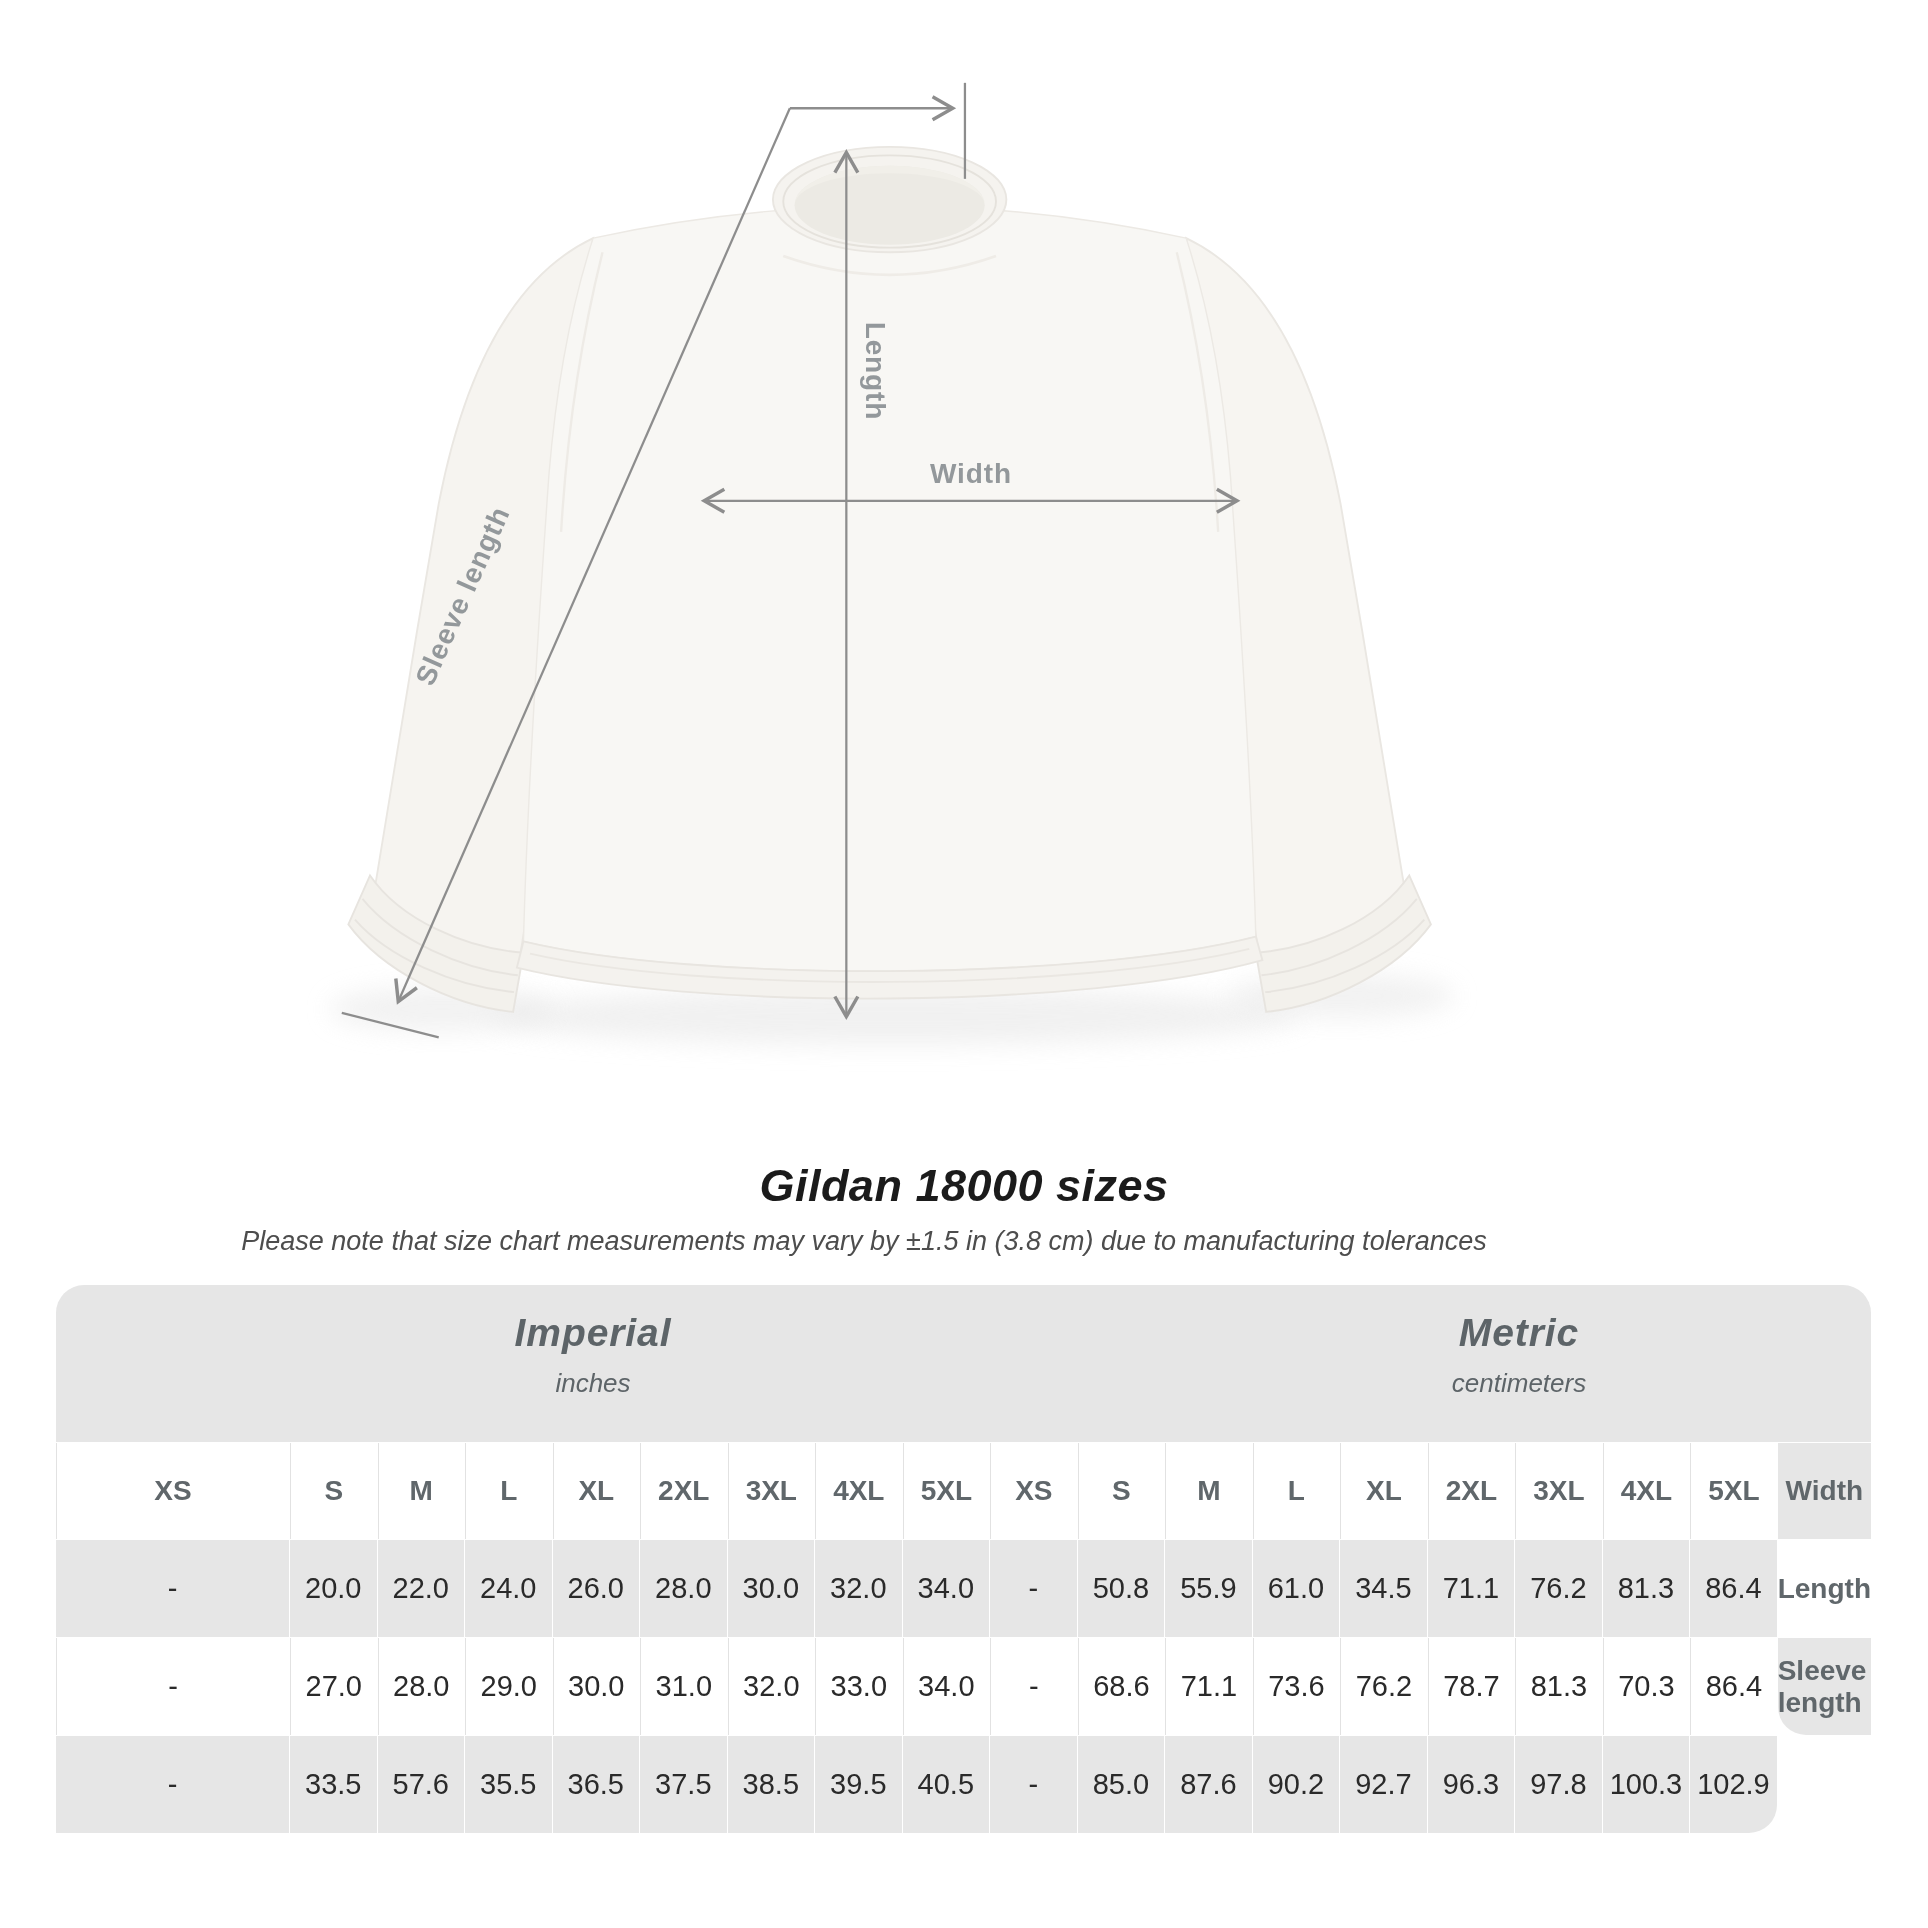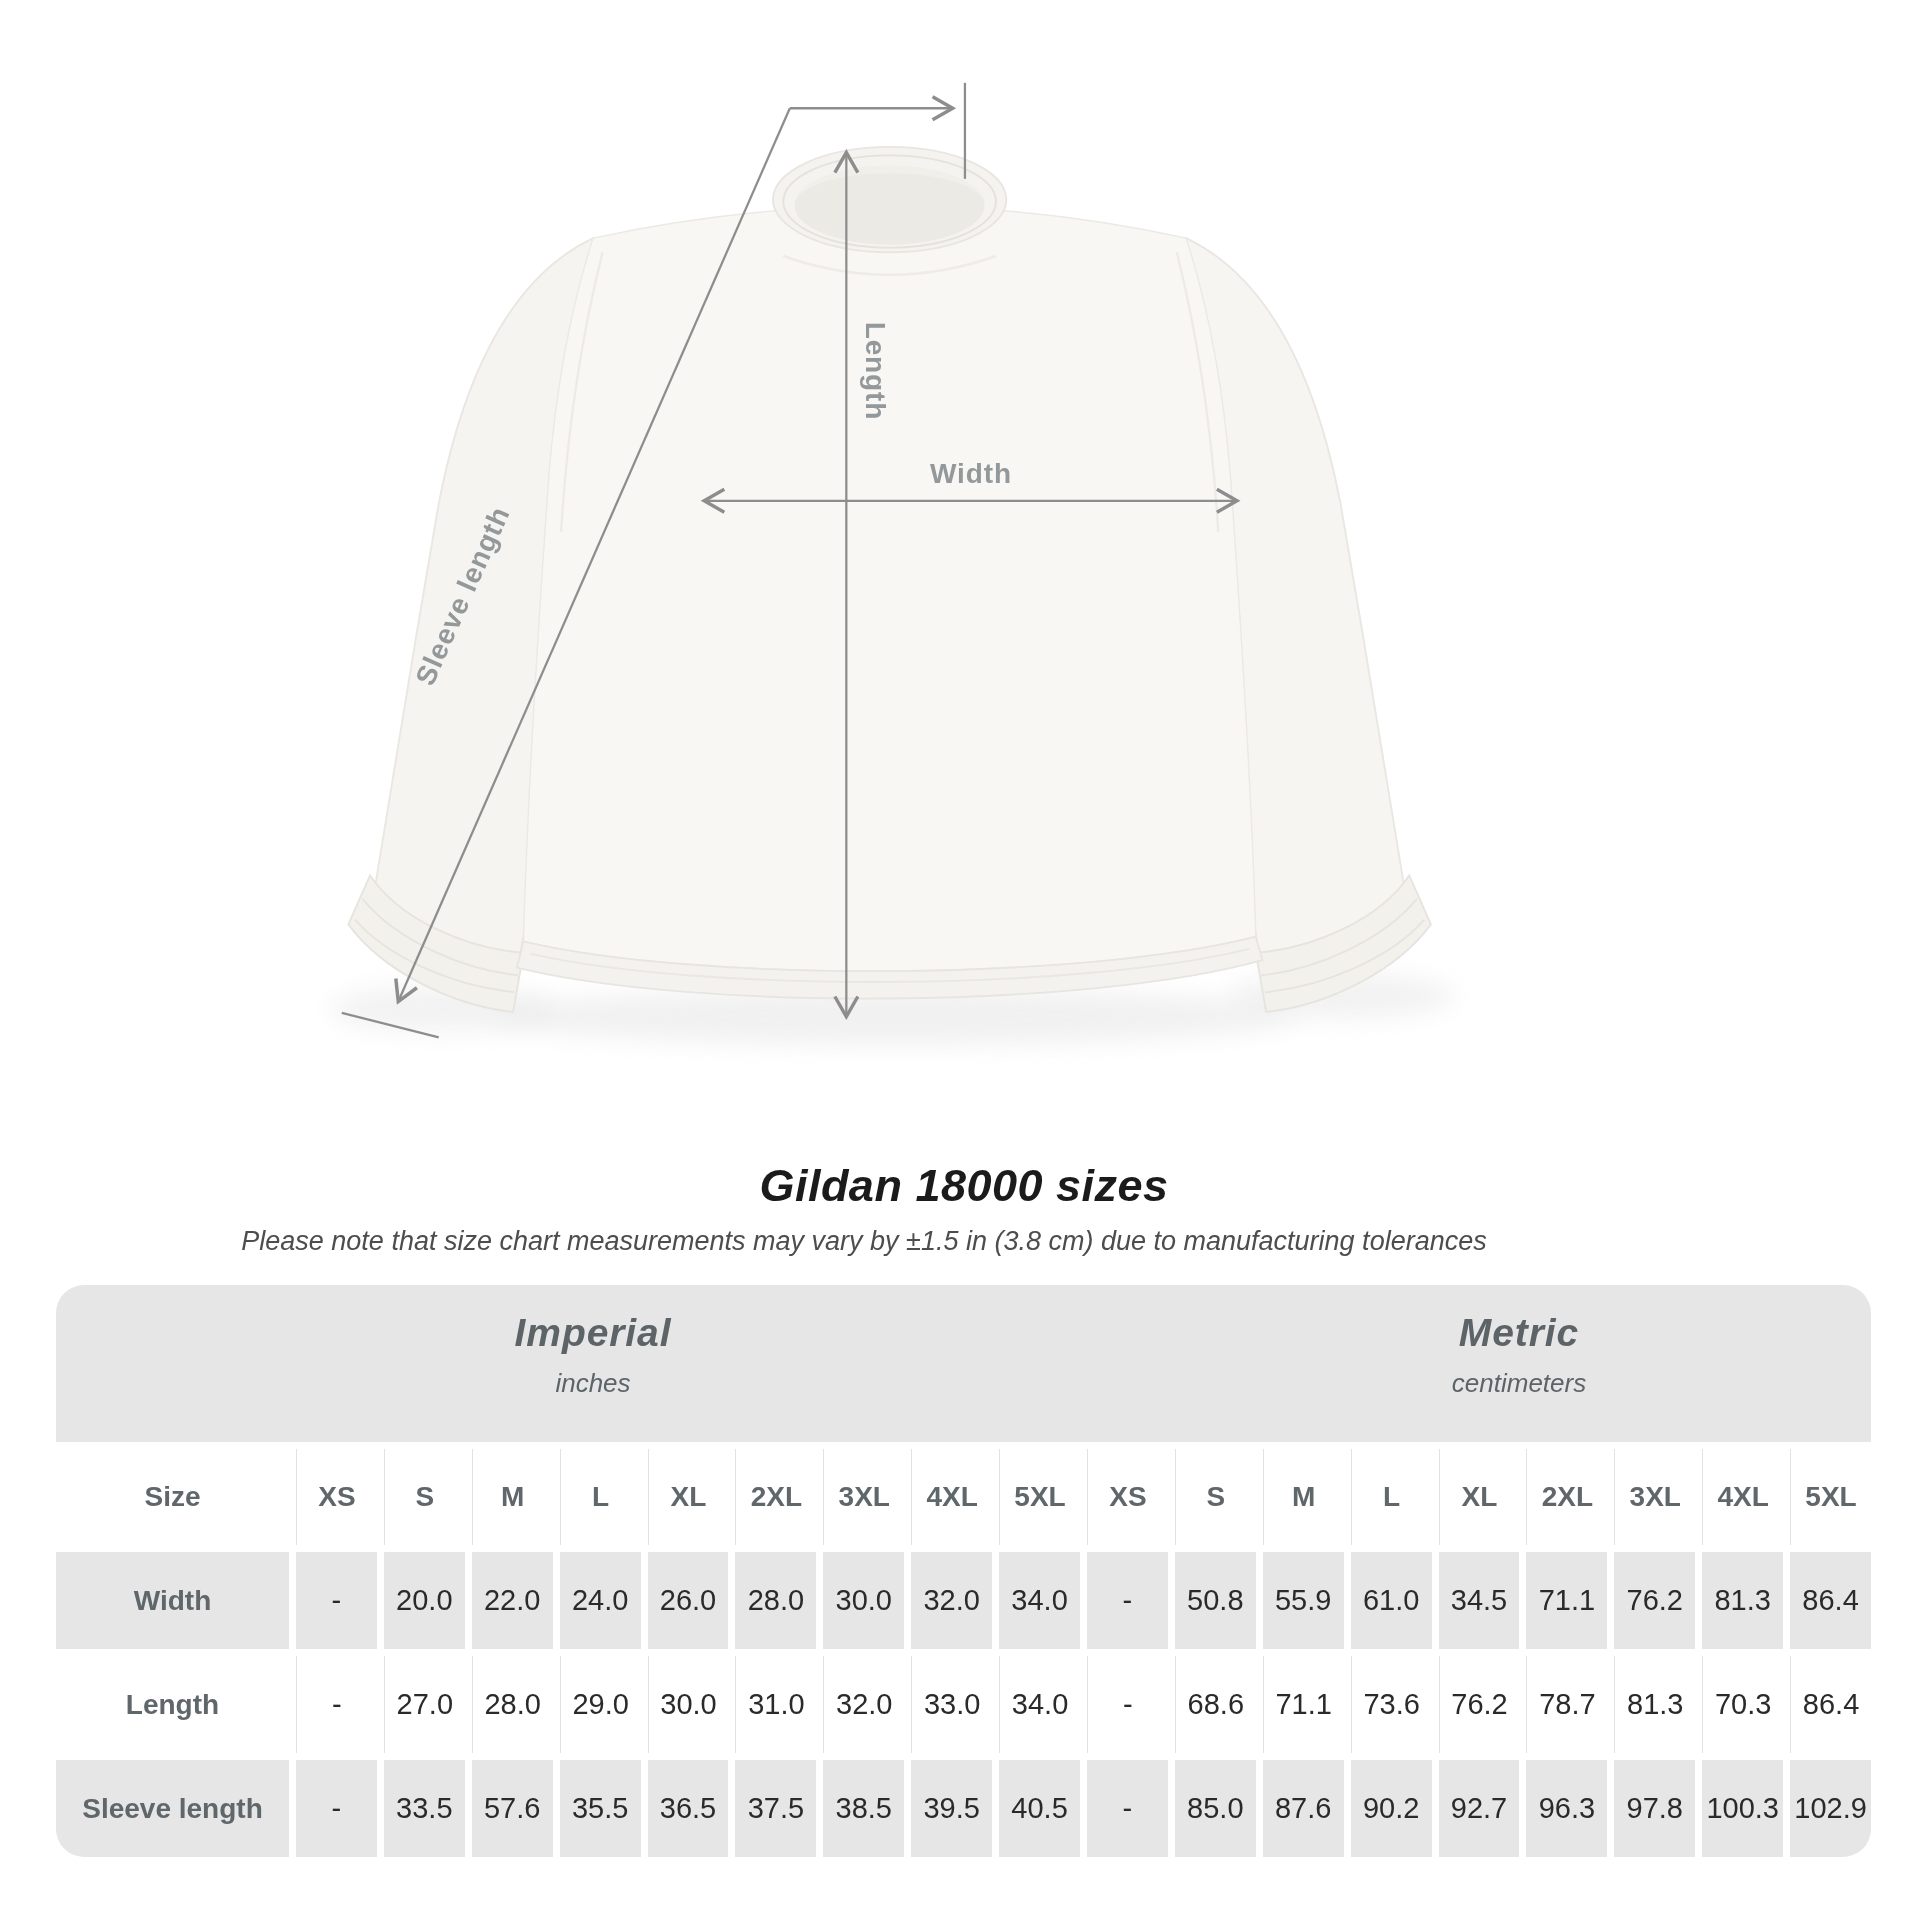--- a/index.html
+++ b/index.html
@@ -19,21 +19,21 @@
     font-size:45px;font-weight:bold;color:#1b1b1b;letter-spacing:0.5px;font-style:italic;
   }
   .subtitle{
     position:absolute;left:0;top:1226px;width:1728px;text-align:center;
     font-size:27px;font-style:italic;color:#4d4d4d;
   }
   
   .size-table{
     position:absolute;left:56px;top:1285px;width:1815px;
     display:grid;grid-template-columns:233px repeat(18,1fr);
-    grid-template-rows:157px 96px 97px 97px 97px;gap:7px;
+    grid-template-rows:157px 96px 97px 97px 97px;gap:1px;
   }
   .band{
     grid-column:1/-1;background:#e6e6e6;border-radius:28px 28px 0 0;
     position:relative;
   }
   .ugroup{position:absolute;top:26px;transform:translateX(-50%);text-align:center;color:#5d6468;}
   .uname{font-size:39px;font-weight:bold;font-style:italic;letter-spacing:0.9px;}
   .uunit{font-size:26px;font-style:italic;margin-top:13px;}
   .cell{
     display:flex;align-items:center;justify-content:center;
@@ -120,21 +120,20 @@
     <div class="ugroup" style="left:537px;">
       <div class="uname">Imperial</div>
       <div class="uunit">inches</div>
     </div>
     <div class="ugroup" style="left:1463px;">
       <div class="uname">Metric</div>
       <div class="uunit">centimeters</div>
     </div>
   </div>
 
-<div class="cell hsize">Size</div>
     <div class="cell hsize vline">XS</div>
     <div class="cell hsize vline">S</div>
     <div class="cell hsize vline">M</div>
     <div class="cell hsize vline">L</div>
     <div class="cell hsize vline">XL</div>
     <div class="cell hsize vline">2XL</div>
     <div class="cell hsize vline">3XL</div>
     <div class="cell hsize vline">4XL</div>
     <div class="cell hsize vline">5XL</div>
     <div class="cell hsize vline">XS</div>

